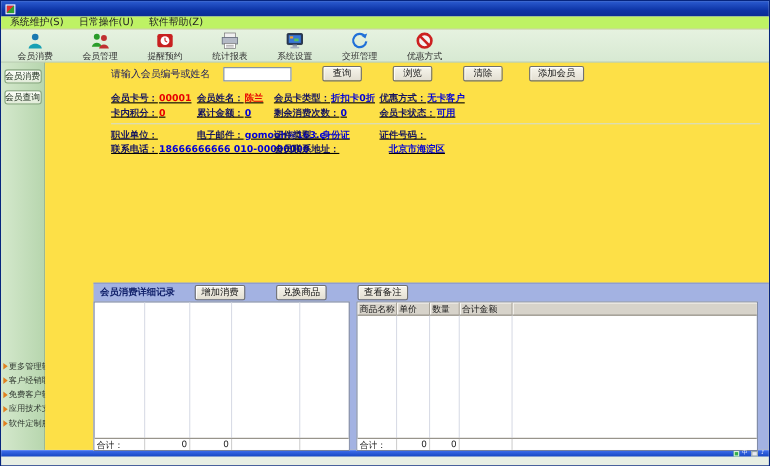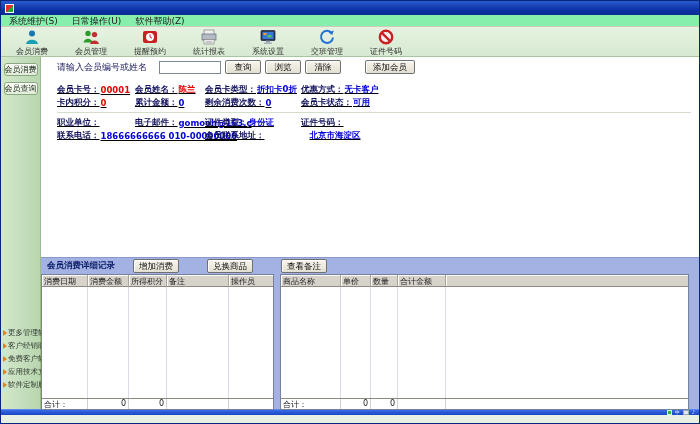--- a/index.html
+++ b/index.html
@@ -7,21 +7,21 @@
   body { font-family:"DejaVu Sans", sans-serif; }
   .window { position:relative; width:700px; height:424px; background:#e8efe4; overflow:hidden;
             border:1px solid #06257e; }
   
   .titlebar { height:14px; background:linear-gradient(180deg,#2b5bd0 0%,#0d34a6 60%,#0a2c92 100%);
               display:flex; align-items:center; padding:0 4px; }
   .app-icon { width:9px; height:9px; margin-right:4px; flex:0 0 auto;
               background:linear-gradient(135deg,#e03030 0 50%, #30a030 50% 100%); border:1px solid #fff; }
   .title-text { color:#fff; font-size:9px; font-weight:bold; white-space:nowrap; letter-spacing:0.3px; }
   
-  .menubar { height:12px; background:#86efac; display:flex; align-items:center; gap:2px;
+  .menubar { height:12px; background:#bef264; display:flex; align-items:center; gap:2px;
              border-bottom:1px solid #cfcaba; padding-left:2px; }
   .menu-item { font-size:9px; color:#222; padding:0 6px; line-height:12px; cursor:default; }
   
   .toolbar { height:30px; background:linear-gradient(180deg,#e6f2e0,#d7e9d2); border-bottom:1px solid #aac4a2;
              display:flex; align-items:flex-start; padding:2px 0 0 10px; gap:17px; }
   .tool { width:42px; display:flex; flex-direction:column; align-items:center; cursor:pointer; }
   .tool svg { width:18px; height:16px; display:block; }
   .tlabel { font-size:8px; color:#303030; white-space:nowrap; margin-top:1px; }
   
   .main { display:flex; height:352px; }
@@ -29,30 +29,30 @@
              align-items:center; border-right:1px solid #9cb894; }
   .side-btn { width:34px; height:13px; margin:6px 0 0 0; font-size:8px; line-height:11px;
               font-family:"DejaVu Sans", sans-serif; color:#203020;
               background:linear-gradient(180deg,#fbfdf8,#e2ecd9); border:1px solid #8aa882; border-radius:3px; cursor:pointer; }
   .side-links { margin-top:auto; margin-bottom:18px; width:100%; padding-left:2px; }
   .side-link { display:flex; align-items:center; height:13px; cursor:pointer; white-space:nowrap; }
   .bullet { width:0; height:0; border-left:4px solid #e08020; border-top:3px solid transparent;
             border-bottom:3px solid transparent; margin-right:1px; flex:0 0 auto; }
   .side-link span.txt { font-size:7.5px; color:#303830; }
   
-  .content { flex:1; display:flex; flex-direction:column; background:#ffffff; }
+  .content { flex:1; display:flex; flex-direction:column; background:#fde047;padding-left:44px; }
   .search-row { height:20px; display:flex; align-items:center; padding-left:16px; gap:0; }
   .search-label { font-size:9px; color:#1a1a60; }
   .search-input { width:62px; height:13px; margin-left:12px; border:1px solid #7a8a9a;
                   background:#fff; font-size:9px; padding:0 2px; }
   .btn { height:14px; font-size:8.5px; line-height:11px; padding:0 4px; min-width:36px; cursor:pointer;
          font-family:"DejaVu Sans", sans-serif; color:#101010;
          background:linear-gradient(180deg,#f7f5ec,#e3dfd2); border:1px solid #707070; border-radius:2px;
          box-shadow:inset 1px 1px 0 #ffffff; }
-  .search-row .btn { margin-left:4px; }
+  .search-row .btn { margin-left:28px; }
   .btn.wide { min-width:50px; margin-left:24px; }
   
   .info-panel { margin-top:2px; padding:4px 8px 2px 16px; }
   .info-grid { display:grid; grid-template-columns:78px 70px 96px 1fr;text-decoration:underline; }
   .cellf { height:13px; display:flex; align-items:center; white-space:nowrap; overflow:visible; }
   .lab { font-size:8.5px; color:#14145e; font-weight:bold; }
   .val { font-size:8.5px; font-weight:bold; margin-left:1px; }
   .val.red { color:#e80000; }
   .val.blue { color:#0000d8; }
   .span2 { grid-column:1 / 3; }
@@ -72,21 +72,21 @@
   .thead { display:flex; height:12px; flex:0 0 auto; }
   .th { font-size:8px; color:#202020; padding:1px 2px; background:#d7d3ca;
         border-right:1px solid #a8a49a; border-bottom:1px solid #8d897f;
         box-shadow:inset 1px 1px 0 #fbfaf6; white-space:nowrap; overflow:hidden; }
   .tbody { flex:1; display:flex; }
   .bc { border-right:1px solid #d9dce6; height:100%; }
   .tfoot { height:11px; flex:0 0 auto; border-top:1px solid #8d897f; display:flex; background:#fff; }
   .fc { font-size:8px; color:#202020; padding:0 2px; border-right:1px solid #d0d0d0; white-space:nowrap; }
   .fc.num { text-align:right; }
   .lc1{width:46px}.lc2{width:41px}.lc3{width:38px}.lc4{width:62px}.lc5{flex:1;border-right:none}
-  .rc1{width:60px}.rc2{width:30px}.rc3{width:27px}.rc4{width:48px}.rc5{flex:1;border-right:none}
+  .rc1{width:36px}.rc2{width:30px}.rc3{width:27px}.rc4{width:48px}.rc5{flex:1;border-right:none}
   
   .statusbar { height:10px; background:#d6d2c6; display:flex; align-items:stretch; padding:1px 1px; gap:2px; }
   .cell { border:1px solid; border-color:#8a867c #ffffff #ffffff #8a867c; font-size:7.5px; color:#202020;
           line-height:8px; padding:0 3px; white-space:nowrap; overflow:hidden; }
   .c-brand { width:56px; }
   .c-op { width:268px; }
   .c-rest { flex:1; }
   
   .taskbar { height:6px; background:linear-gradient(180deg,#3a6ae8,#1747c2); display:flex; justify-content:flex-end;
              align-items:center; padding-right:4px; gap:3px; border-top:1px solid #5d86f0; }
@@ -159,21 +159,21 @@
         <path d="M13.8 4.2 A6 6 0 1 0 15 8.6" stroke="#2070d8" stroke-width="2" fill="none"></path>
         <path d="M15.8 1.5 L14.2 6 L10.5 3.5 Z" fill="#2070d8"></path>
       </svg>
       <span class="tlabel">交班管理</span>
     </div>
     <div class="tool">
       <svg viewBox="0 0 18 16">
         <circle cx="9" cy="8" r="6.2" fill="#f4f4f4" stroke="#cc2020" stroke-width="2.4"></circle>
         <line x1="4.8" y1="3.8" x2="13.2" y2="12.2" stroke="#cc2020" stroke-width="2.4"></line>
       </svg>
-      <span class="tlabel">证件号码</span>
+      <span class="tlabel">优惠方式</span>
     </div>
   </div>
 
   <div class="main">
 
     <div class="sidebar">
       <button class="side-btn">会员消费</button>
       <button class="side-btn">会员查询</button>
       <div class="side-links">
         <div class="side-link">
@@ -279,27 +279,20 @@
       <div class="detail-area">
         <div class="detail-bar">
           <span class="detail-title">会员消费详细记录</span>
           <button class="btn">增加消费</button>
           <button class="btn">兑换商品</button>
           <button class="btn">查看备注</button>
         </div>
         <div class="tables">
 
           <div class="tbl left-tbl">
-            <div class="thead">
-              <span class="th lc1">消费日期</span>
-              <span class="th lc2">消费金额</span>
-              <span class="th lc3">所得积分</span>
-              <span class="th lc4">备注</span>
-              <span class="th lc5">操作员</span>
-            </div>
             <div class="tbody">
               <div class="bc lc1"></div>
               <div class="bc lc2"></div>
               <div class="bc lc3"></div>
               <div class="bc lc4"></div>
               <div class="bc lc5"></div>
             </div>
             <div class="tfoot">
               <span class="fc lc1">合计：</span>
               <span class="fc num lc2">0</span>

